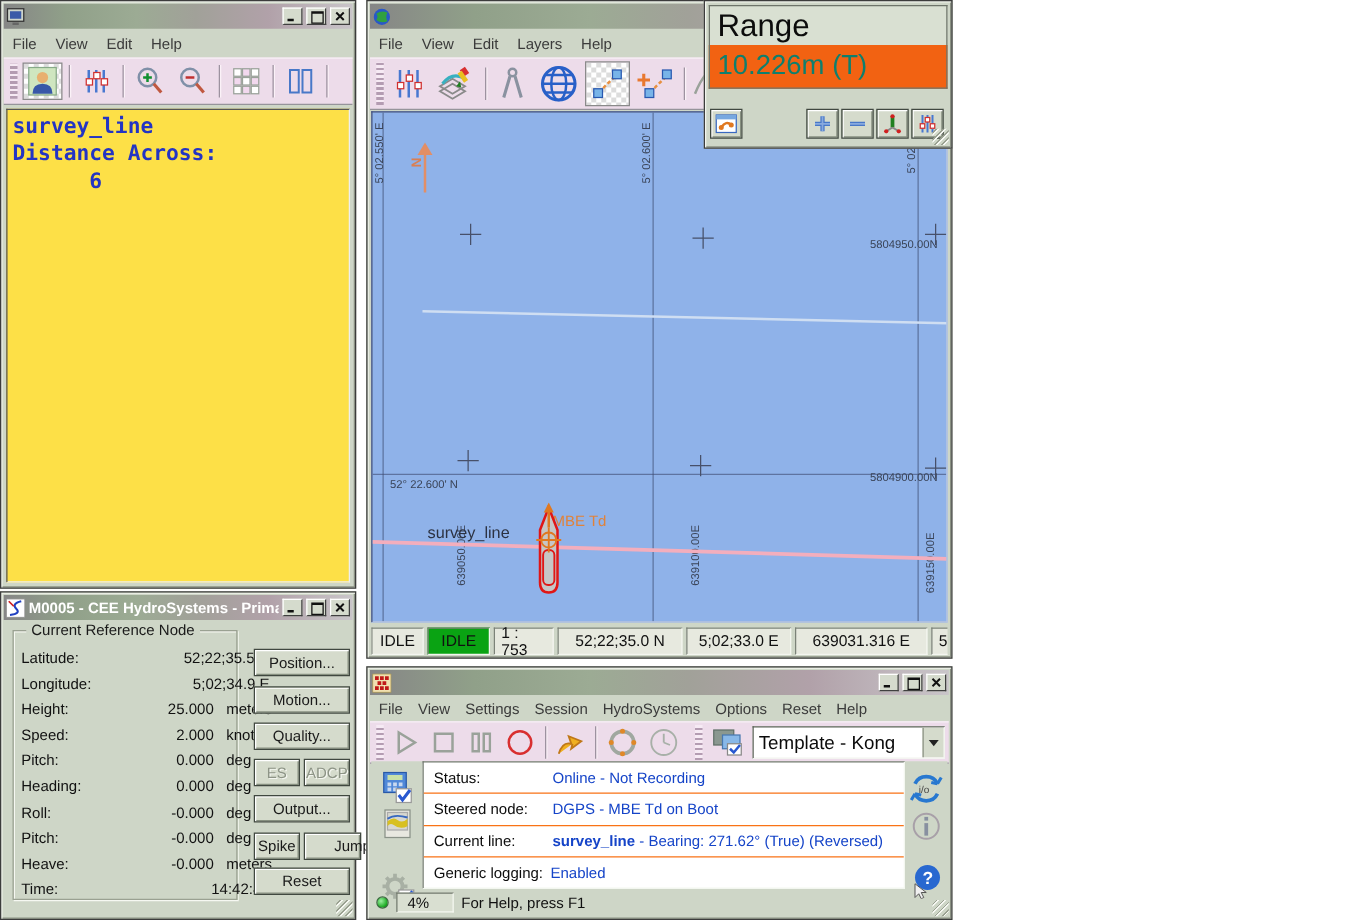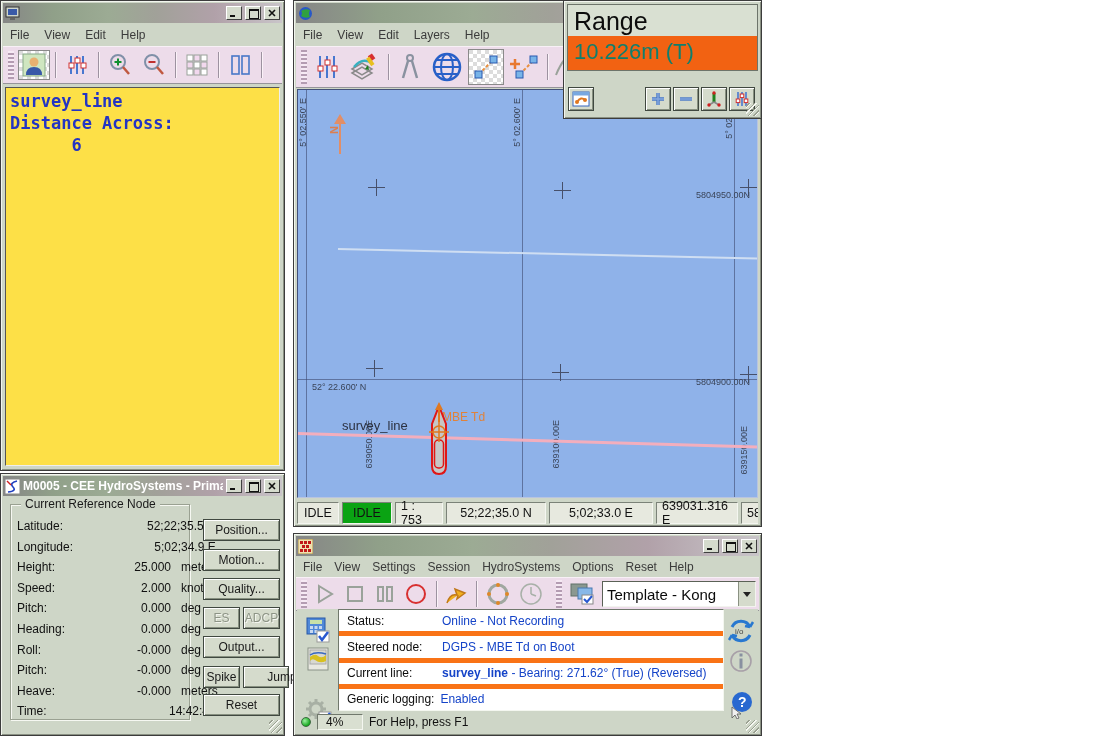--- a/index.html
+++ b/index.html
@@ -82,21 +82,21 @@
   .range-head { margin:3px 3px 0; background:#d9e0d2; border:1px solid #6d746a; border-bottom:none; padding:2px 6px 0; font-size:25px; color:#0c0c0c; }
   .range-band { margin:0 3px; background:#f26212; border:1px solid #6d746a; border-top:none; padding:3px 6px 5px; font-size:22px; color:#0e7f6e; }
   .range-btnrow { position:absolute; left:4px; right:6px; bottom:6px; height:26px; display:flex; align-items:center; }
   .range-btn { position:relative; width:26px; height:24px; background:#d5dbcc; border:1px solid #404840;
     box-shadow: inset 1px 1px 0 #ffffff, inset -1px -1px 0 #879080; display:flex; align-items:center; justify-content:center; margin-left:2px; }
   
   .ctl-content { position:absolute; left:3px; right:3px; top:75px; bottom:24px; display:flex; }
   .ctl-side { width:41px; background:#ced6c7; display:flex; flex-direction:column; align-items:center; }
   .ctl-side.right { width:34px; }
   .ctl-rows { flex:1; background:#ffffff; border:1px solid; border-color:#70786c #f4f7f0 #f4f7f0 #70786c; display:flex; flex-direction:column; }
-  .ctl-row { display:flex; align-items:center; padding:0 8px; border-bottom:5px solid #f97316; flex:1; }
+  .ctl-row { display:flex; align-items:center; padding:0 8px; border-bottom:1px solid #f97316; flex:1; }
   .ctl-row .lab { width:95px; color:#0c0c0c; flex:0 0 auto; }
   .ctl-row .val { color:#1544c8; white-space:nowrap; }
   .ctl-row .val b { font-weight:bold; }
   .ctl-sidebtn { width:32px; height:30px; display:flex; align-items:center; justify-content:center; margin:2px 0; }
   .ctl-sep-h { width:30px; height:1px; background:#9aa191; box-shadow:0 1px 0 #f2f4ee; margin:4px 0; }
   .ctl-status { position:absolute; left:3px; right:3px; bottom:3px; height:20px; display:flex; align-items:center; gap:6px; padding:0 4px; font-size:12px; color:#111; }
   .led { width:10px; height:10px; border-radius:50%; background:radial-gradient(circle at 35% 35%, #9cf0a0, #17a81f 70%); border:1px solid #3c6b40; }
   .pct-box { width:46px; height:16px; background:#d9dfd1; border:1px solid; border-color:#70786c #f4f7f0 #f4f7f0 #70786c; display:flex; align-items:center; padding-left:8px; }
   .combo { display:flex; align-items:center; height:26px; background:#fff; border:1px solid; border-color:#5a6156 #f2f4ee #f2f4ee #5a6156; width:166px; overflow:hidden; }
   .combo-text { flex:1; font-size:15px; color:#0a0a0a; white-space:nowrap; overflow:hidden; padding-left:4px; }
@@ -321,22 +321,22 @@
         <path d="M13 8 L17 0 L21 8 Z" fill="#e07820"></path>
       </svg>
     </div>
   </div>
 
   <div class="nav-status">
     <span class="sb-panel" style="width:42px;">IDLE</span>
     <span class="sb-panel sb-alert" style="width:50px;">IDLE</span>
     <span class="sb-panel" style="width:48px;">1 : 753</span>
     <span class="sb-panel" style="width:100px;">52;22;35.0 N</span>
-    <span class="sb-panel" style="width:104px;">5;02;33.0 E</span>
-    <span class="sb-panel" style="width:82px;">639031.316 E</span>
+    <span class="sb-panel" style="width:84px;">5;02;33.0 E</span>
+    <span class="sb-panel" style="width:106px;">639031.316 E</span>
     <span class="sb-panel" style="width:90px; justify-content:flex-start;">5804866.7</span>
   </div>
 </div>
 
 <div class="win" style="left:563px; top:0; width:199px; height:119px; z-index:5;">
   <div class="range-head">Range</div>
   <div class="range-band">10.226m (T)</div>
   <div class="range-btnrow">
     <span class="range-btn" style="margin-left:0;">
       <svg width="18" height="16">

